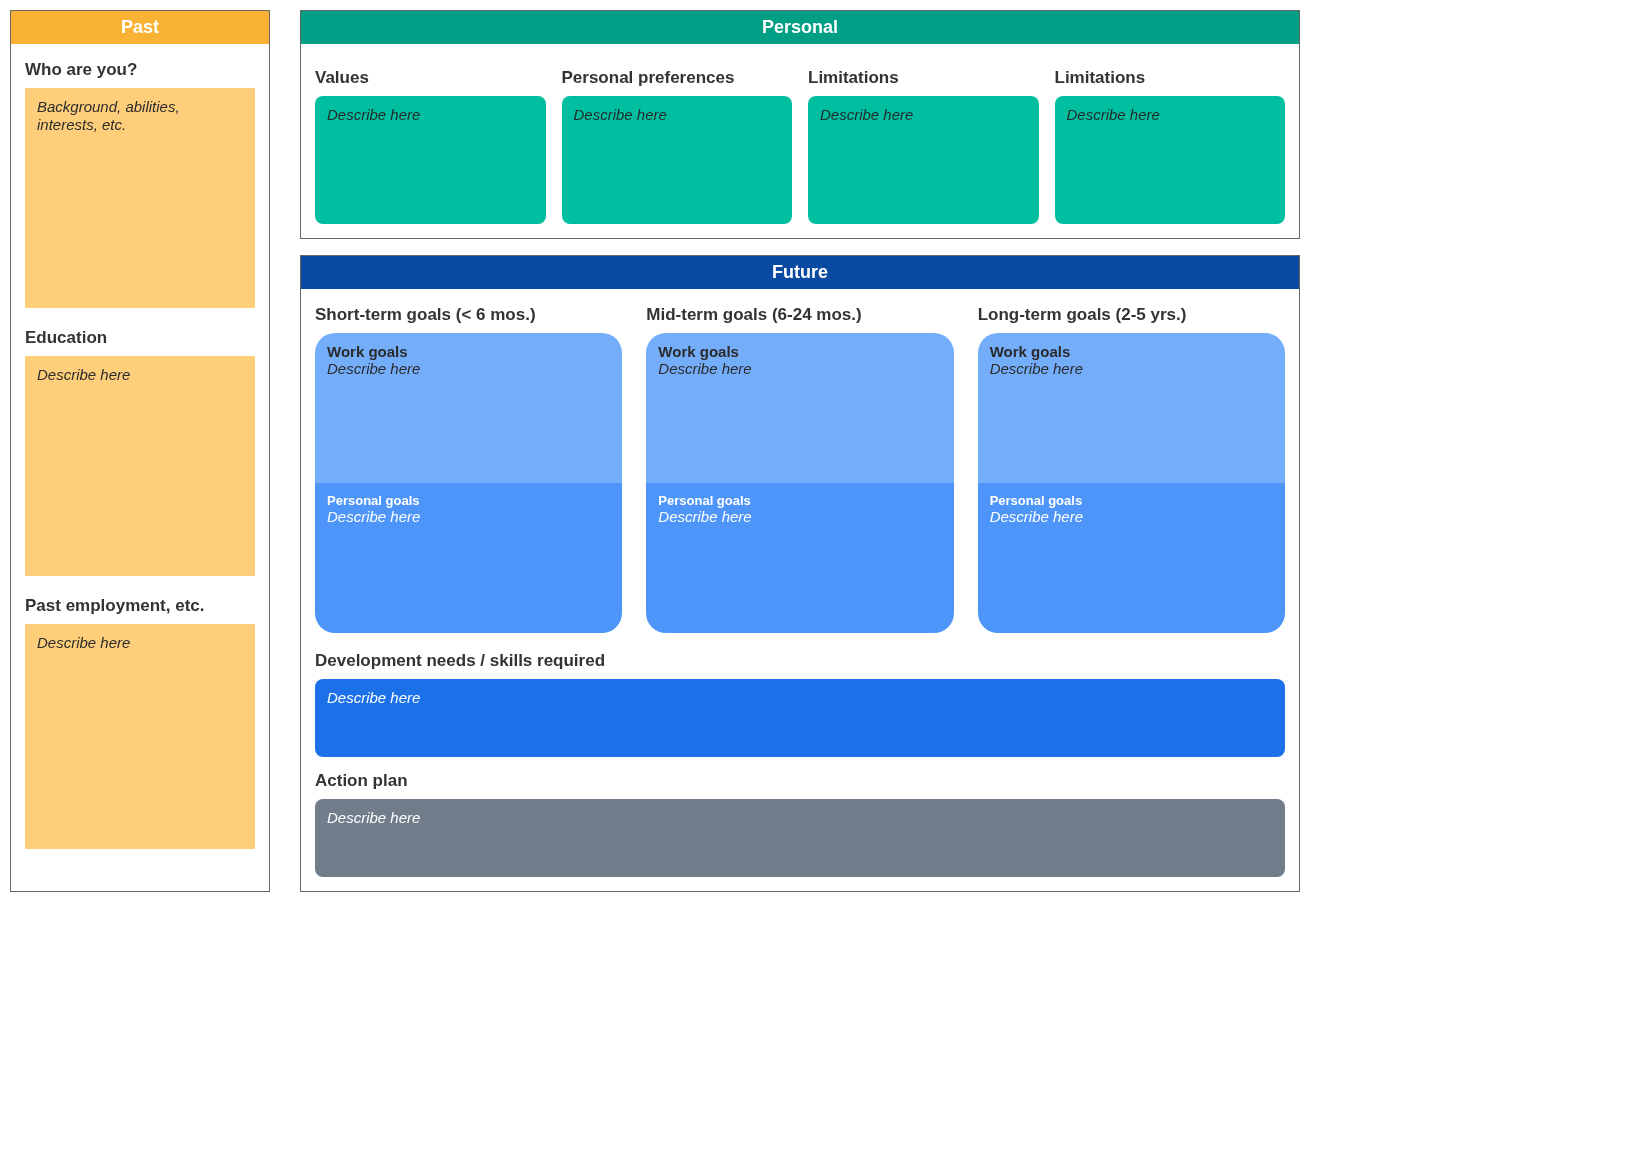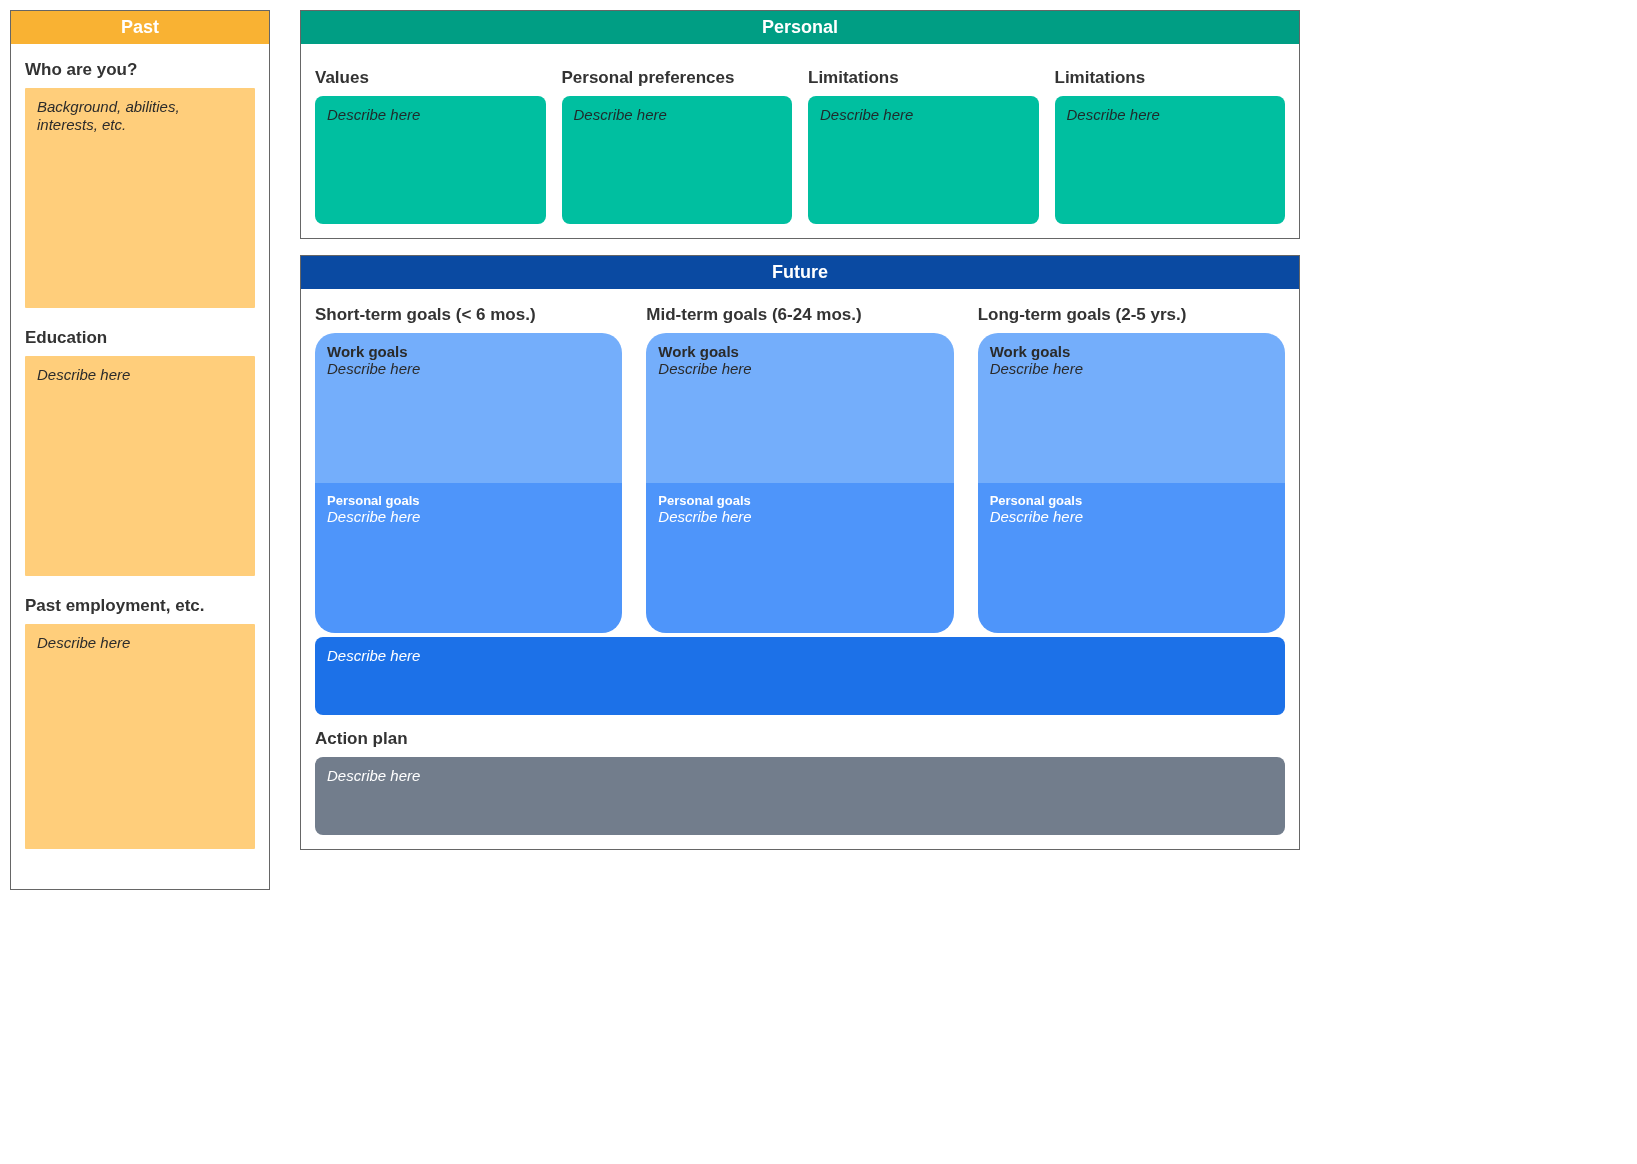--- a/index.html
+++ b/index.html
@@ -206,20 +206,21 @@
               <div class="goal-label-dark">Work goals</div>
               <div class="placeholder-dark">Describe here</div>
             </div>
             <div class="goal-box personal">
               <div class="goal-label-light">Personal goals</div>
               <div class="placeholder-light">Describe here</div>
             </div>
           </div>
         </div>
 
+        <div class="section-title" style="margin-top:18px">Development needs / skills required</div>
         <div class="wide-box blue-bright">
           <span class="placeholder-light">Describe here</span>
         </div>
 
         <div class="section-title" style="margin-top:14px">Action plan</div>
         <div class="wide-box grey-box">
           <span class="placeholder-light">Describe here</span>
         </div>
 
       </div>

